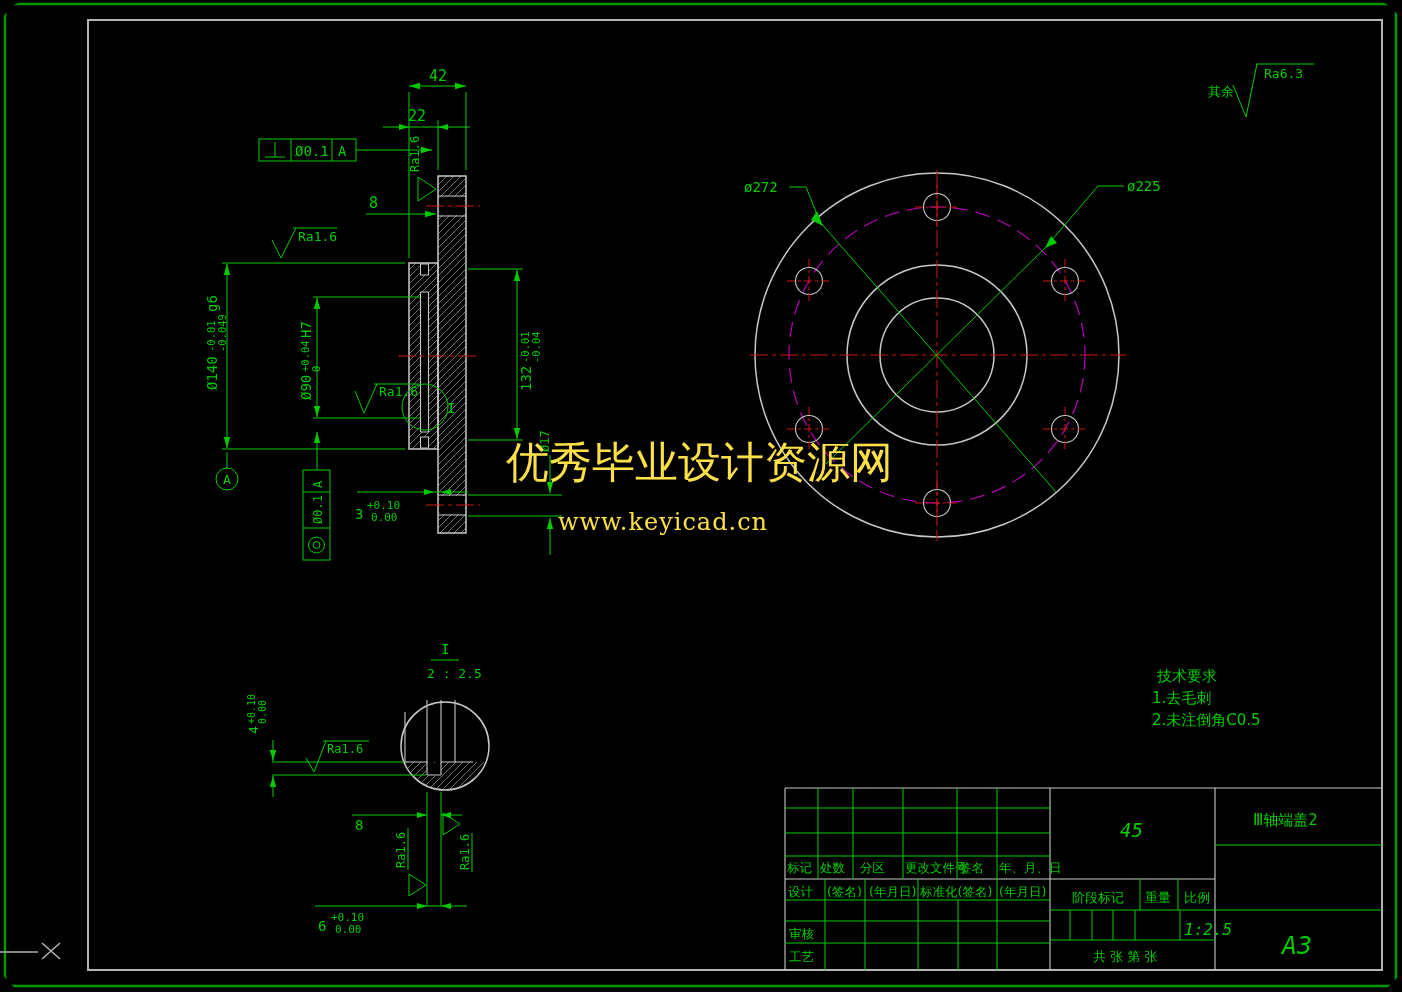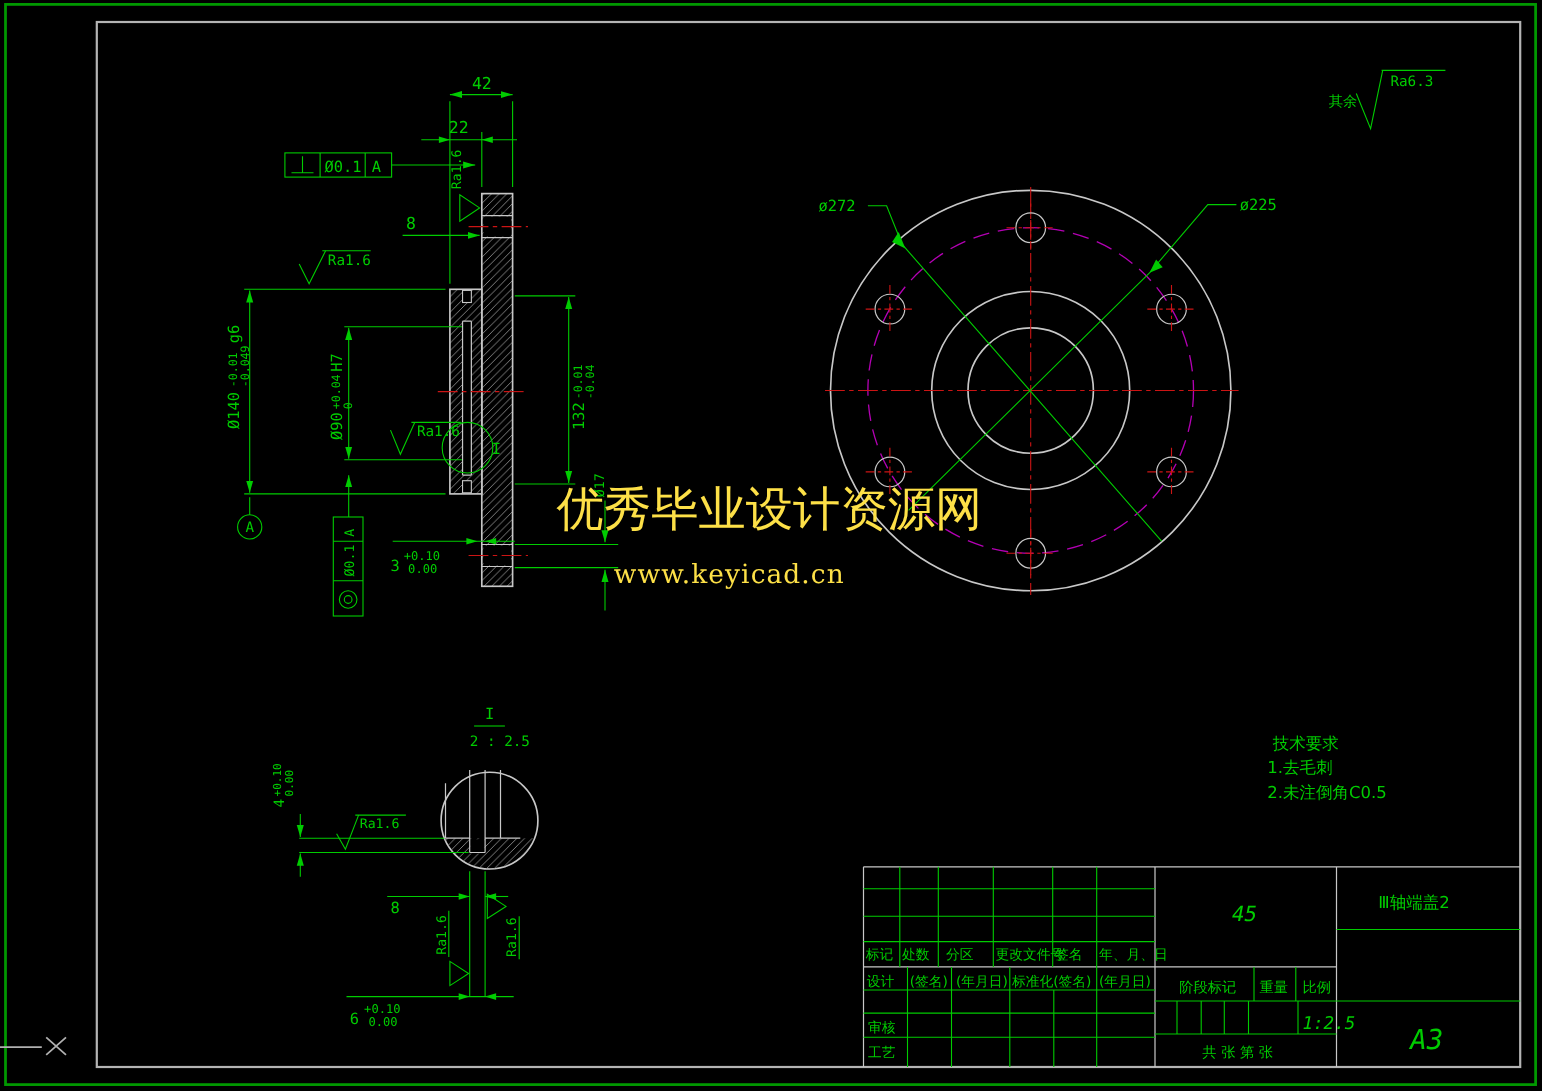--- a/index.html
+++ b/index.html
@@ -1,17 +1,17 @@
 <!DOCTYPE html>
 <html><head>
 <meta charset="utf-8">
 <style>
   html,body{margin:0;padding:0;background:#000;}
   #stage{position:relative;width:1402px;height:992px;background:#000;overflow:hidden;
-         font-family:"DejaVu Sans",sans-serif;}
+         font-family:"DejaVu Sans",sans-serif;border-radius:31px;}
   svg text{fill:#00cc00;font-family:"DejaVu Sans Mono",monospace;}
   svg text.cn{font-family:"DejaVu Sans",sans-serif;}
   svg text.it{font-style:italic;}
   .g{stroke:#00cc00;stroke-width:1;fill:none;}
   .w{stroke:#c8c8c8;stroke-width:1.5;fill:none;}
   .w2{stroke:#c8c8c8;stroke-width:1.1;fill:none;}
   .r{stroke:#cc1414;stroke-width:1;fill:none;stroke-dasharray:18 4 4 4;}
   .rh{stroke:#cc1414;stroke-width:1;fill:none;stroke-dasharray:8 3 3 3;}
   .mg{stroke:#b400b4;stroke-width:1.2;fill:none;stroke-dasharray:15 8;}
   .ga{fill:#00cc00;stroke:none;}

